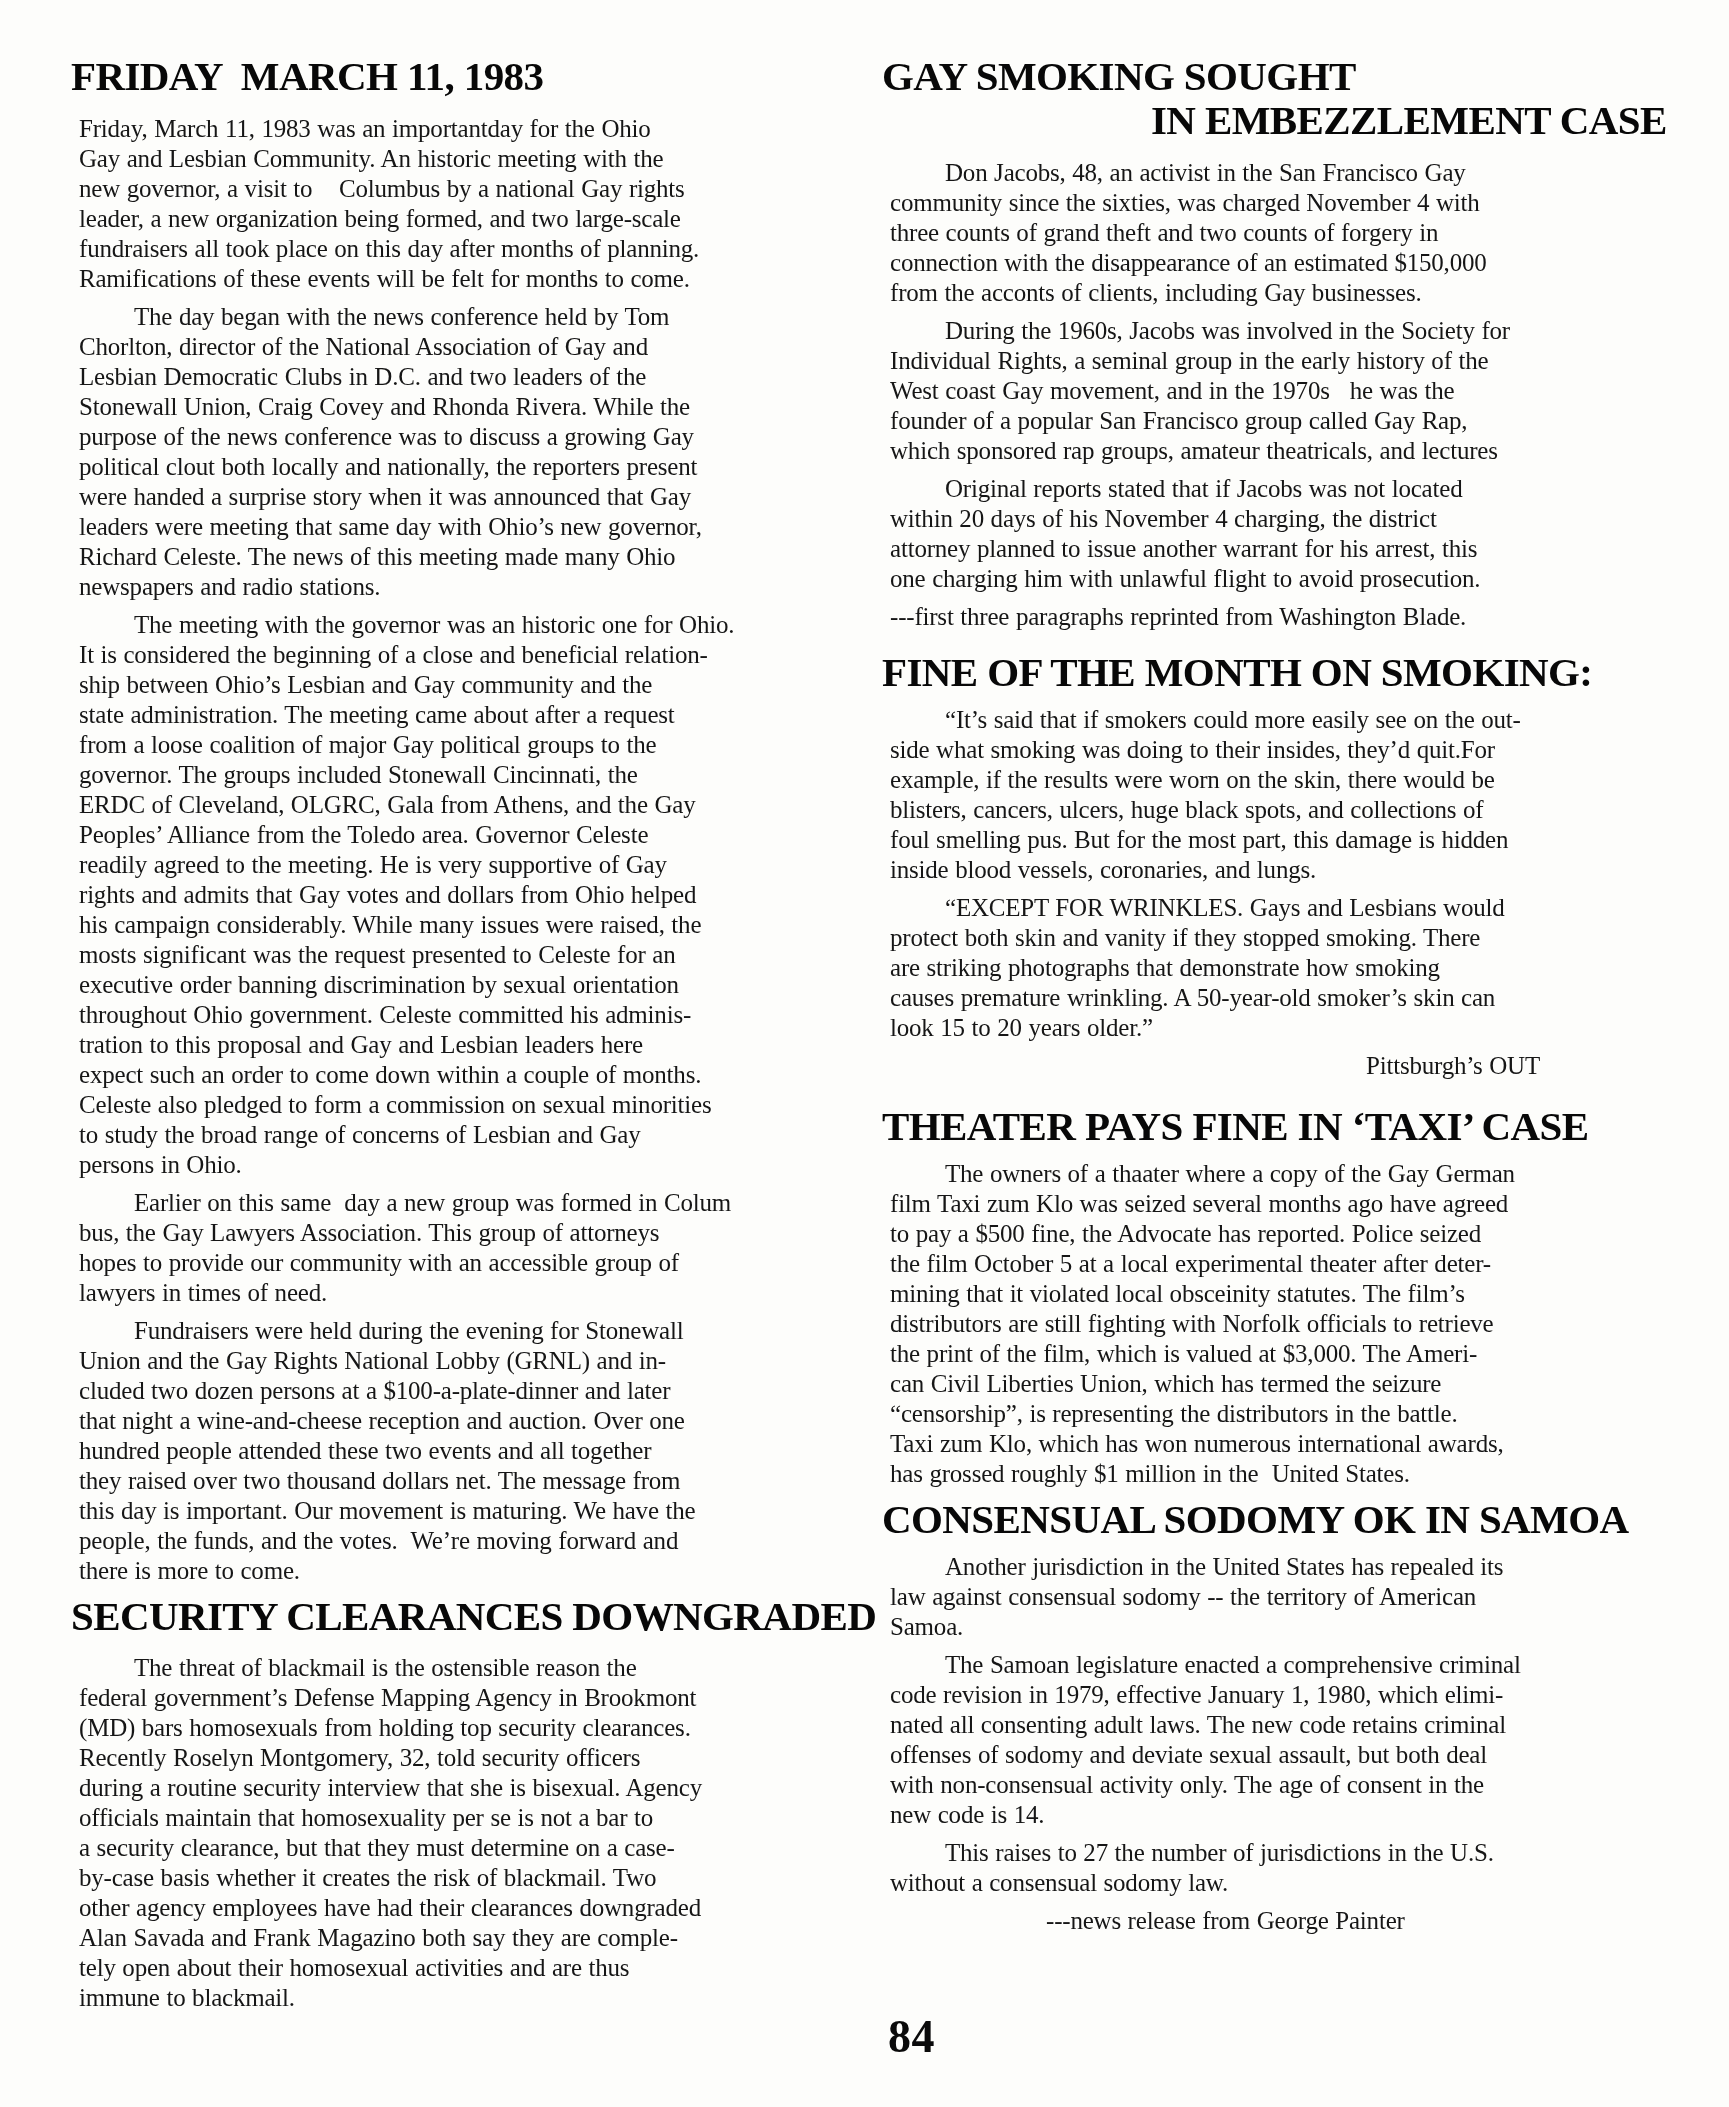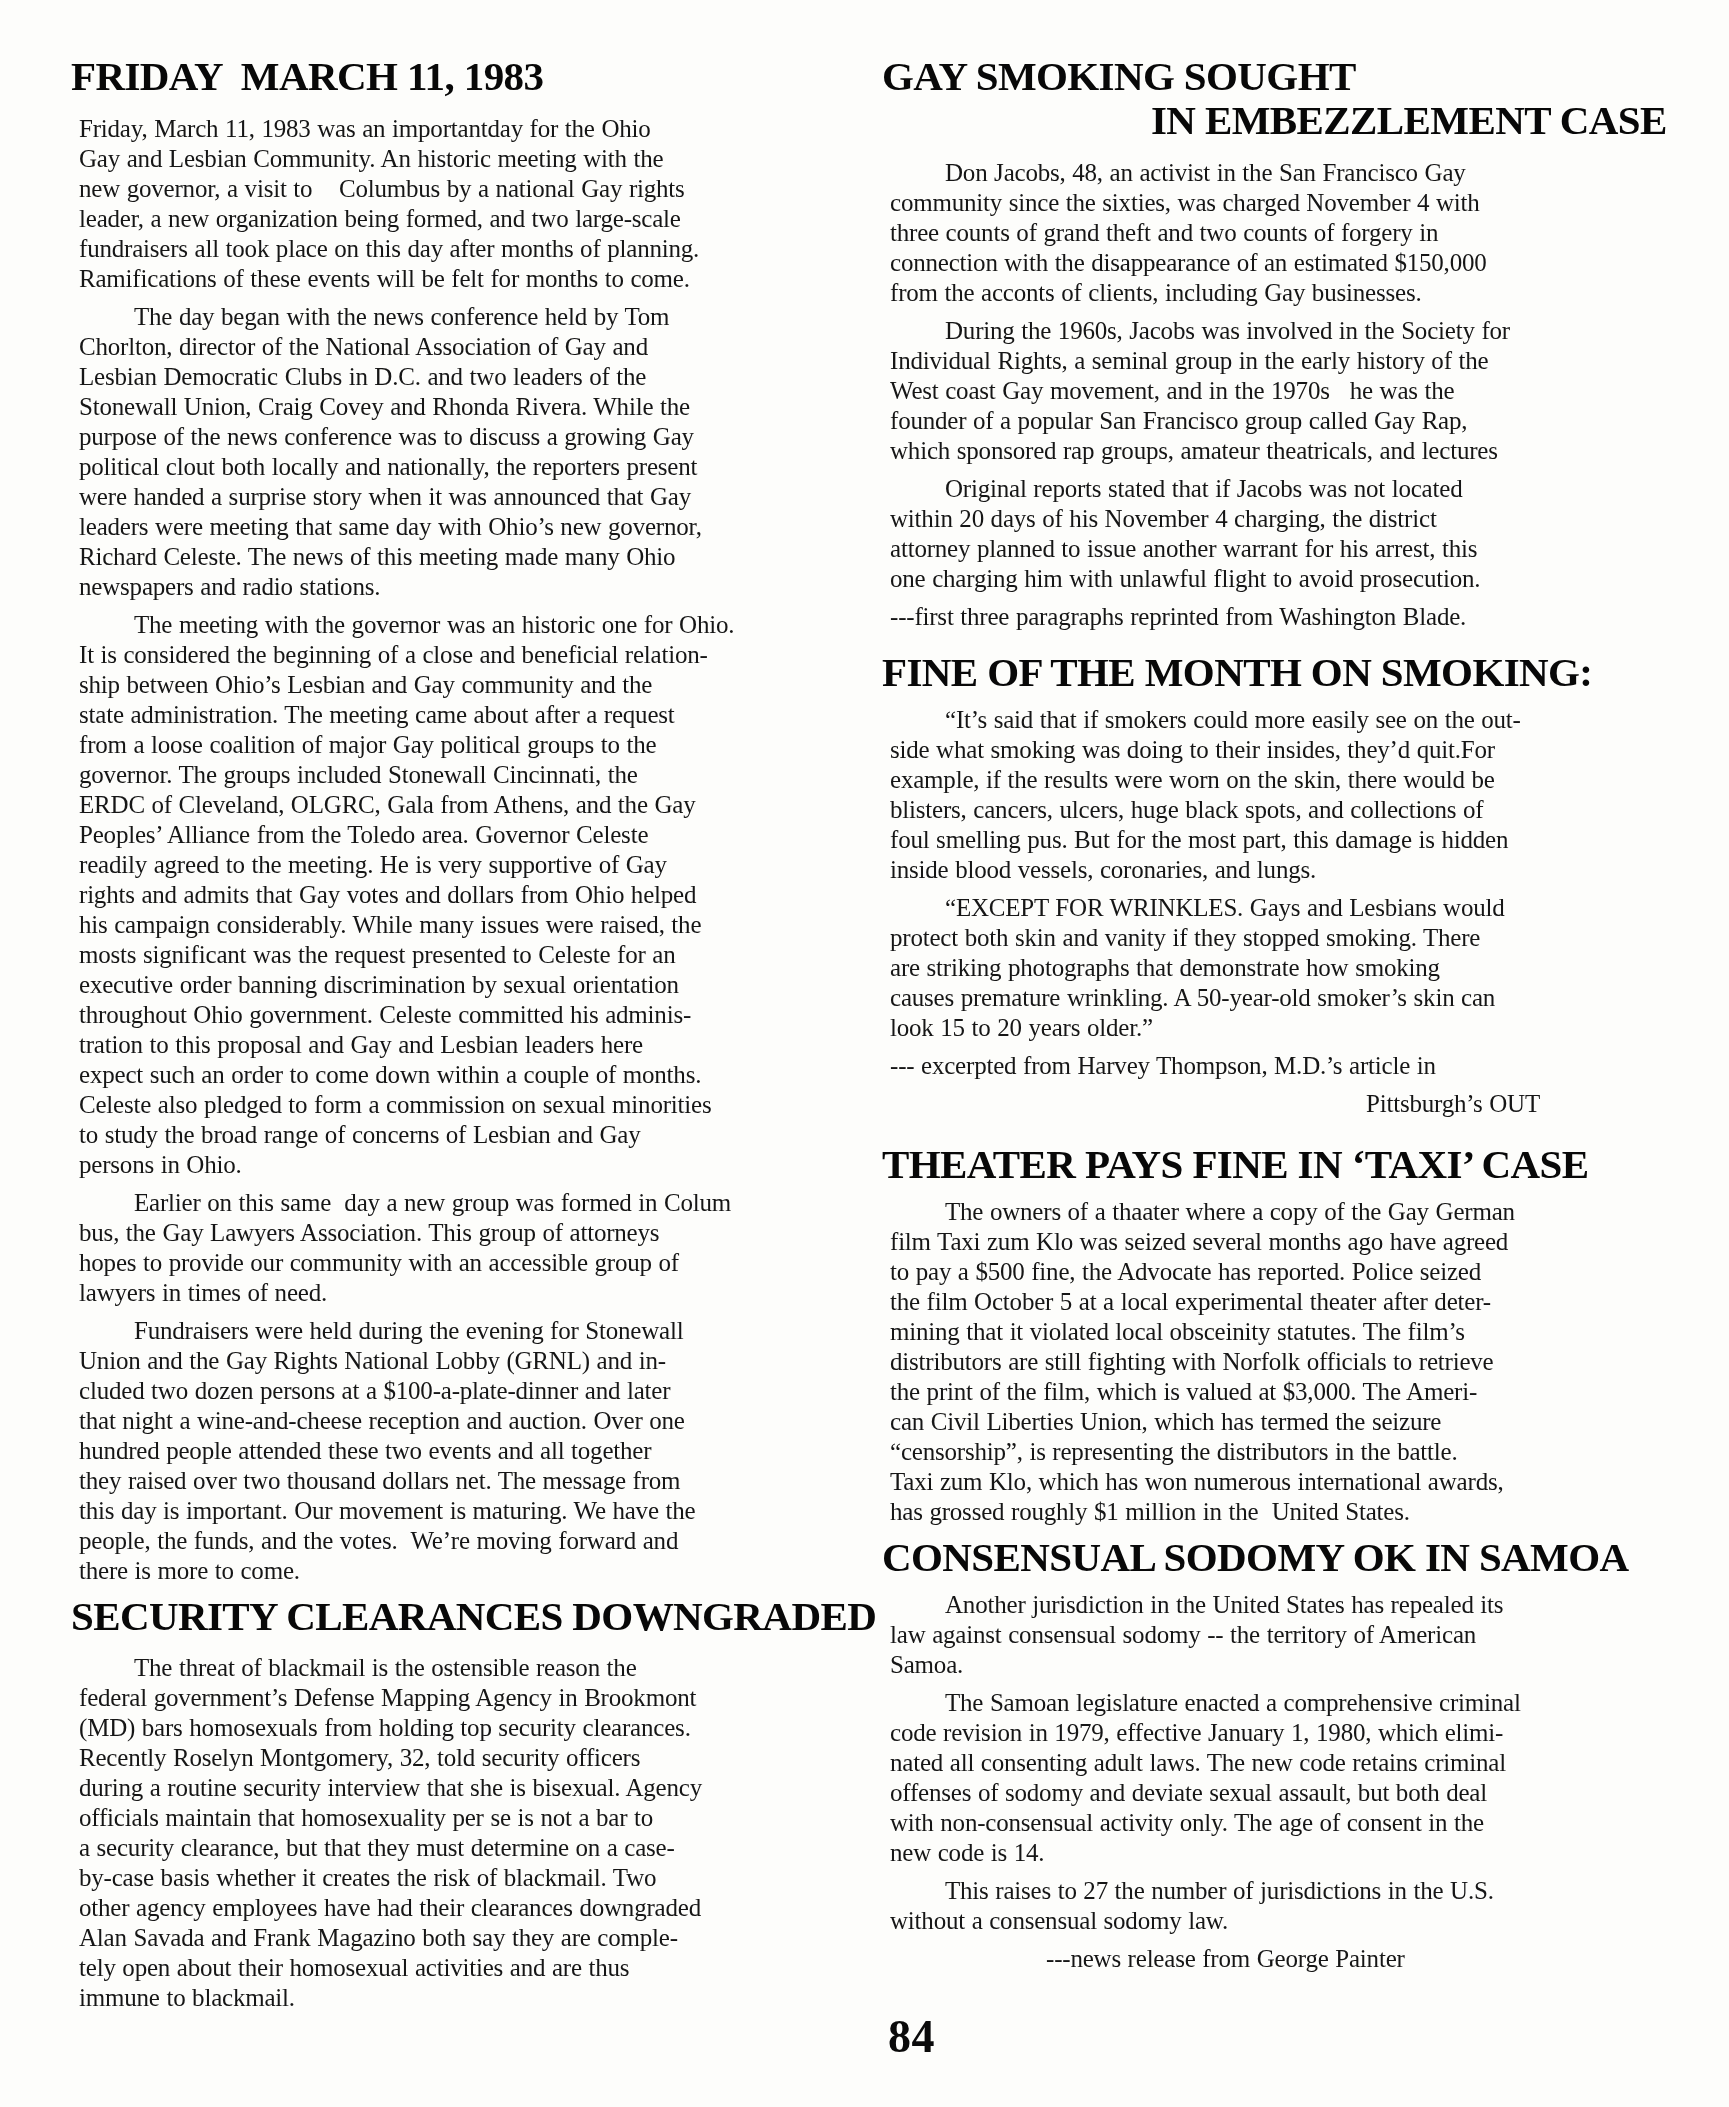--- a/index.html
+++ b/index.html
@@ -174,21 +174,20 @@
 side what smoking was doing to their insides, they’d quit.For
 example, if the results were worn on the skin, there would be
 blisters, cancers, ulcers, huge black spots, and collections of
 foul smelling pus. But for the most part, this damage is hidden
 inside blood vessels, coronaries, and lungs.</p>
         <p class="para ind">“EXCEPT FOR WRINKLES. Gays and Lesbians would
 protect both skin and vanity if they stopped smoking. There
 are striking photographs that demonstrate how smoking
 causes premature wrinkling. A 50-year-old smoker’s skin can
 look 15 to 20 years older.”</p>
-        <p class="para credit">--- excerpted from Harvey Thompson, M.D.’s article in</p>
         <p class="para credit-right">Pittsburgh’s OUT</p>
       </section>
 
       <section>
         <div class="headline mt-theater mb-title-sm">THEATER PAYS FINE IN ‘TAXI’ CASE</div>
         <p class="para ind">The owners of a thaater where a copy of the Gay German
 film Taxi zum Klo was seized several months ago have agreed
 to pay a $500 fine, the Advocate has reported. Police seized
 the film October 5 at a local experimental theater after deter-
 mining that it violated local obsceinity statutes. The film’s

